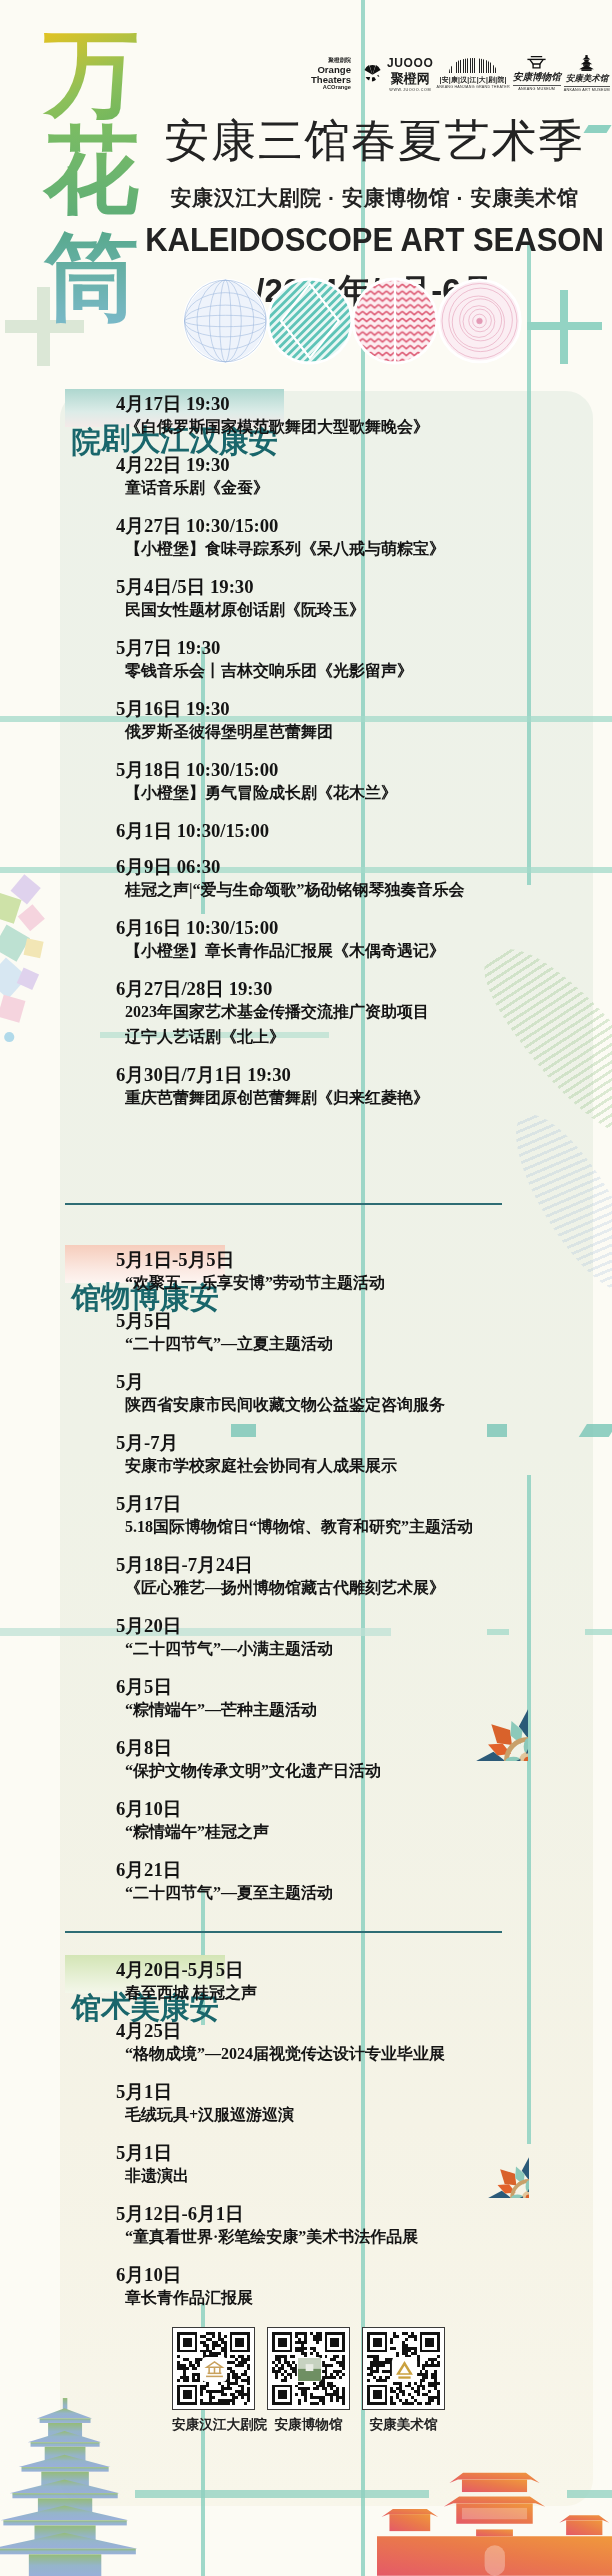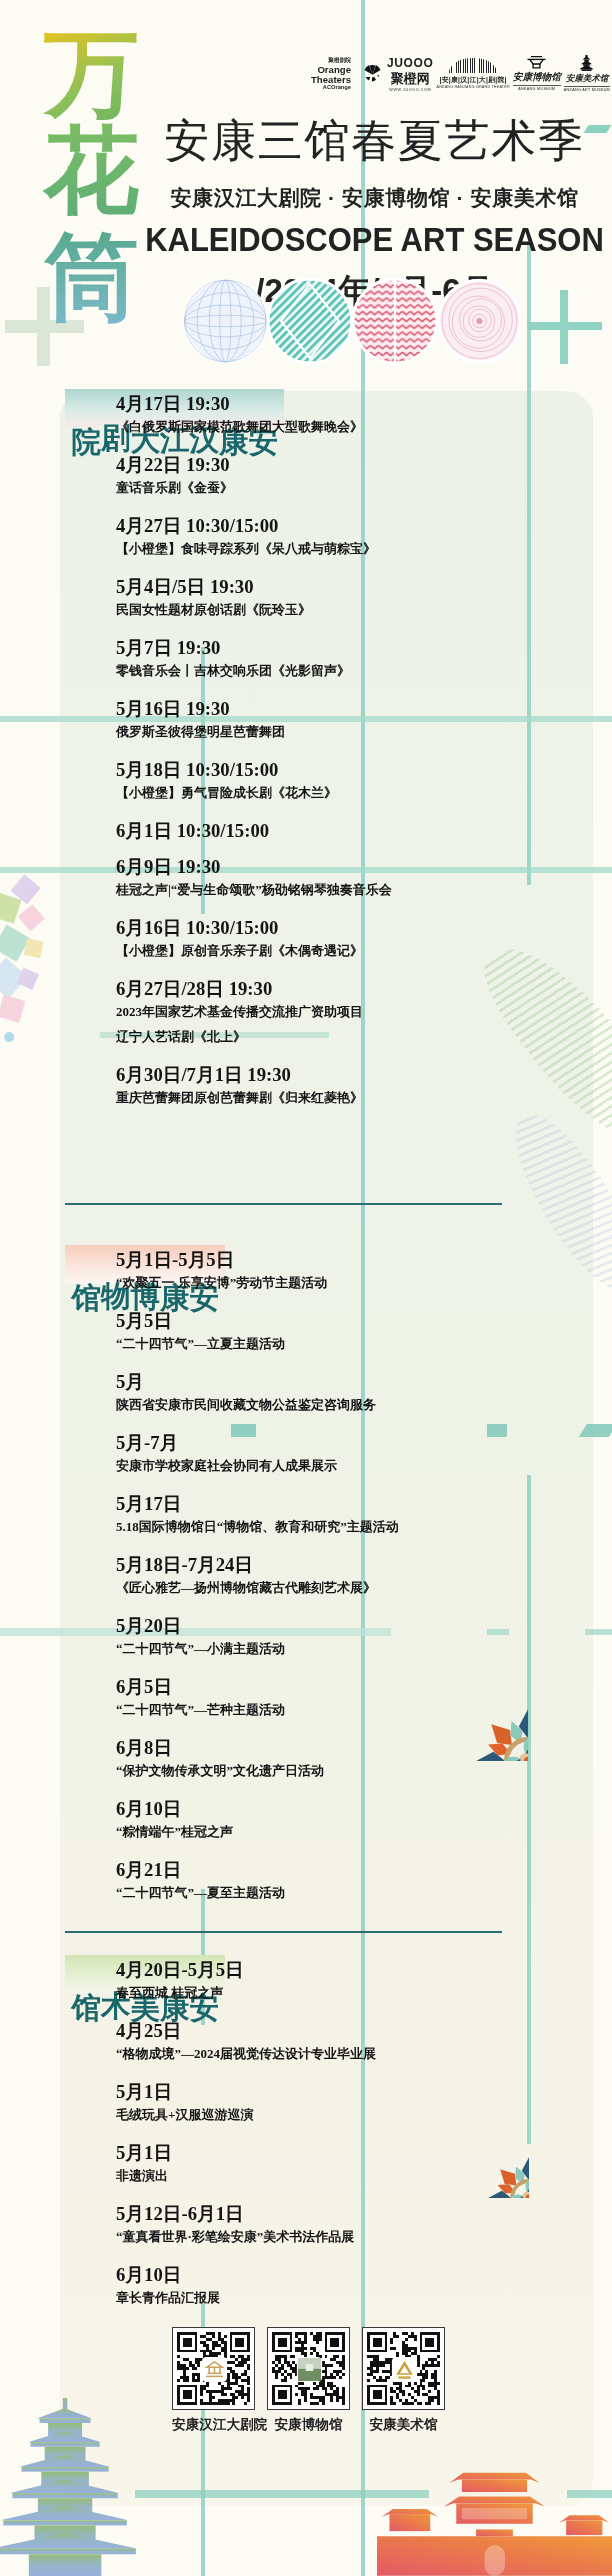--- a/index.html
+++ b/index.html
@@ -76,21 +76,21 @@
   .venue-label{position:absolute;left:65px;top:2.3px;writing-mode:vertical-rl;text-orientation:upright;
       font-family:"Liberation Serif","DejaVu Serif",serif;font-weight:700;font-size:29.5px;color:#19666b;
       padding:11.3px 6.2px;letter-spacing:14.7px;line-height:1.0;}
   #venue-theater .venue-label{background:linear-gradient(180deg,#aed7cf 0%,#dcece8 60%,#f5eae8 100%);}
   #venue-museum .venue-label{background:linear-gradient(180deg,#f6cdbc 0%,#fbe9e2 65%,#fdf5f1 100%);}
   #venue-art .venue-label{background:linear-gradient(180deg,#d3e5b5 0%,#e9f1d9 65%,#f4f7ea 100%);}
   .events{position:absolute;left:116px;top:4.5px;width:491px;
           font-family:"Liberation Serif","DejaVu Serif",serif;color:#141414;}
   .event{margin-bottom:13.6px;}
   .event-date{font-size:18.7px;line-height:23px;font-weight:700;}
-  .event-line{font-size:13px;line-height:24.4px;font-weight:700;}
+  .event-line{font-size:16px;line-height:24.4px;font-weight:700;margin-left:9px;}
   
   .qr-item{position:absolute;top:2327px;width:83px;text-align:center;}
   #qr-0{left:172px;} #qr-1{left:267px;} #qr-2{left:362px;}
   .qr-box{position:relative;width:83px;height:83px;background:#fff;border:1.1px solid #3a3a3a;box-sizing:border-box;padding:4px;}
   .qr-box svg{width:100%;height:100%;display:block;}
   .qr-chip{position:absolute;left:30px;top:30px;width:23px;height:23px;background:#fff;border-radius:3.4px;
            display:flex;align-items:center;justify-content:center;box-shadow:0 0 0 1.1px #fff;}
   .qr-label{margin-top:5.7px;font-size:13.6px;font-weight:700;color:#222;white-space:nowrap;
             font-family:"Liberation Sans","DejaVu Sans",sans-serif;}
   
@@ -348,26 +348,26 @@
   <div class="event-line">俄罗斯圣彼得堡明星芭蕾舞团</div>
           </div>
           <div class="event">
     <div class="event-date">5月18日 10:30/15:00</div>
   <div class="event-line">【小橙堡】勇气冒险成长剧《花木兰》</div>
           </div>
           <div class="event">
     <div class="event-date">6月1日 10:30/15:00</div>
           </div>
           <div class="event">
-    <div class="event-date">6月9日 19:30</div>
+    <div class="event-date">6月9日 06:30</div>
   <div class="event-line">桂冠之声|“爱与生命颂歌”杨劭铭钢琴独奏音乐会</div>
           </div>
           <div class="event">
     <div class="event-date">6月16日 10:30/15:00</div>
-  <div class="event-line">【小橙堡】原创音乐亲子剧《木偶奇遇记》</div>
+  <div class="event-line">【小橙堡】章长青作品汇报展《木偶奇遇记》</div>
           </div>
           <div class="event">
     <div class="event-date">6月27日/28日 19:30</div>
   <div class="event-line">2023年国家艺术基金传播交流推广资助项目</div>
             <div class="event-line">辽宁人艺话剧《北上》</div>
           </div>
           <div class="event">
     <div class="event-date">6月30日/7月1日 19:30</div>
   <div class="event-line">重庆芭蕾舞团原创芭蕾舞剧《归来红菱艳》</div>
           </div>
@@ -399,21 +399,21 @@
           <div class="event">
     <div class="event-date">5月18日-7月24日</div>
   <div class="event-line">《匠心雅艺—扬州博物馆藏古代雕刻艺术展》</div>
           </div>
           <div class="event">
     <div class="event-date">5月20日</div>
   <div class="event-line">“二十四节气”—小满主题活动</div>
           </div>
           <div class="event">
     <div class="event-date">6月5日</div>
-  <div class="event-line">“二十四节气”—芒种主题活动</div>
+  <div class="event-line">“粽情端午”—芒种主题活动</div>
           </div>
           <div class="event">
     <div class="event-date">6月8日</div>
   <div class="event-line">“保护文物传承文明”文化遗产日活动</div>
           </div>
           <div class="event">
     <div class="event-date">6月10日</div>
   <div class="event-line">“粽情端午”桂冠之声</div>
           </div>
           <div class="event">

